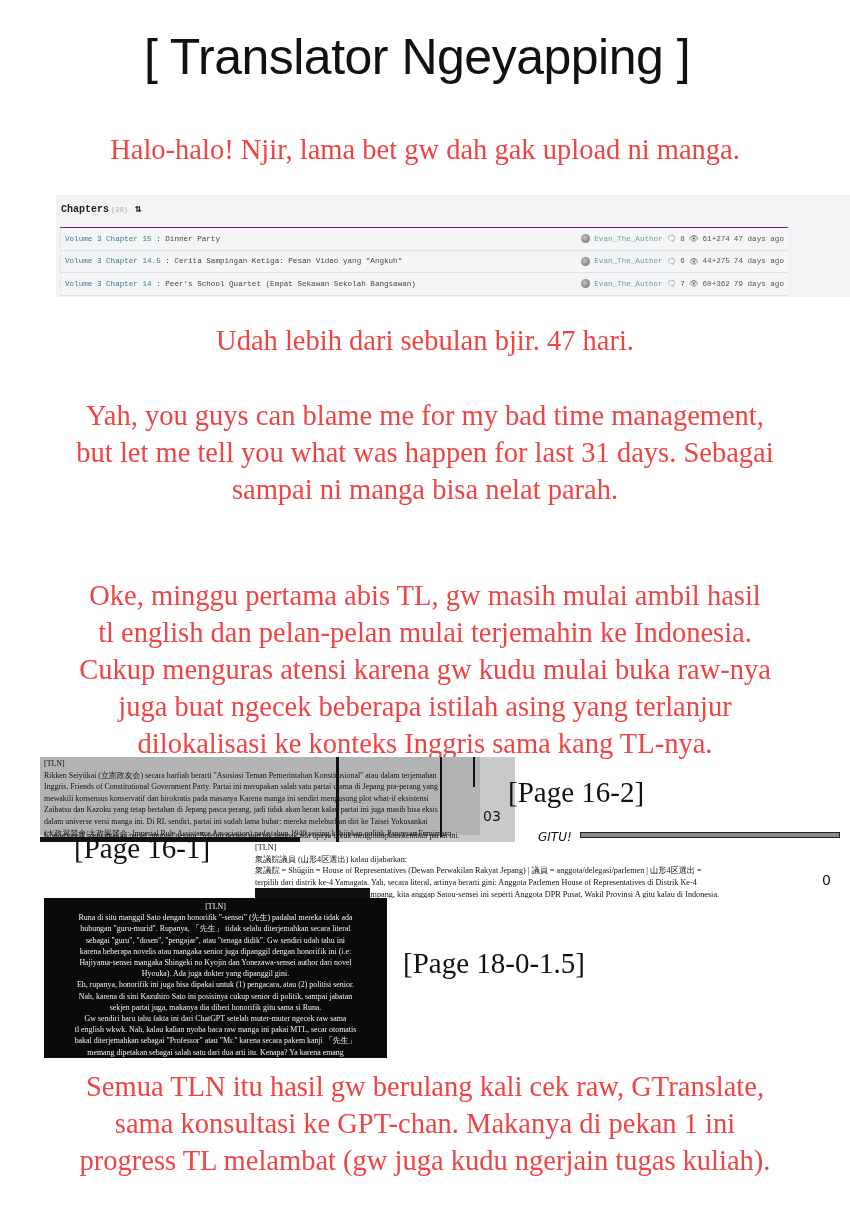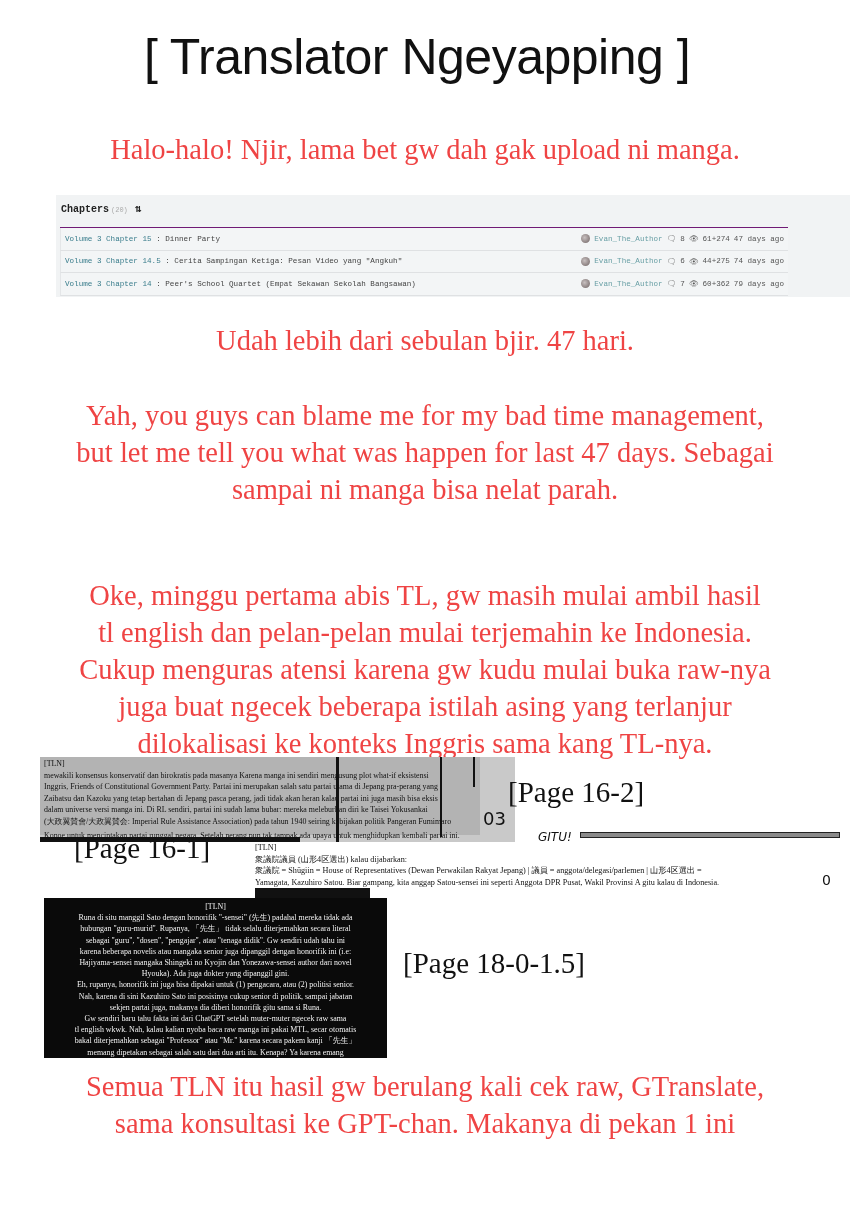--- a/index.html
+++ b/index.html
@@ -122,59 +122,61 @@
     </div>
   </div>
   <div class="ch-scroll"></div>
   <div class="ch-scroll-arrow">▼</div>
 </div>
 
 <div class="para" style="top:322px;">Udah lebih dari sebulan bjir. 47 hari.</div>
 
 <div class="para" style="top:397px;">
   <div>Yah, you guys can blame me for my bad time management,</div>
-  <div>but let me tell you what was happen for last 47 days. Sebagai</div>
+  <div>but let me tell you what was happen for last 31 days. Sebagai</div>
   <div>sampai ni manga bisa nelat parah.</div>
 </div>
 
 <div class="para" style="top:577px;">
   <div>Oke, minggu pertama abis TL, gw masih mulai ambil hasil</div>
   <div>tl english dan pelan-pelan mulai terjemahin ke Indonesia.</div>
   <div>Cukup menguras atensi karena gw kudu mulai buka raw-nya</div>
   <div>juga buat ngecek beberapa istilah asing yang terlanjur</div>
   <div>dilokalisasi ke konteks Inggris sama kang TL-nya.</div>
 </div>
 
 <div class="tln-gray">
   <div class="stripe"></div>
   <div class="vline"></div>
   <div class="txt">[TLN]</div>
+  <div class="txt">Rikken Seiyūkai (立憲政友会) secara harfiah berarti "Asosiasi Teman Pemerintahan Konstitusional" atau dalam terjemahan</div>
+  <div class="txt">Inggris, Friends of Constitutional Government Party. Partai ini merupakan salah satu partai utama di Jepang pra-perang yang</div>
   <div class="txt">mewakili konsensus konservatif dan birokratis pada masanya Karena manga ini sendiri mengusung plot what-if eksistensi</div>
-  <div class="txt">Inggris, Friends of Constitutional Government Party. Partai ini merupakan salah satu partai utama di Jepang pra-perang yang</div>
   <div class="txt">Zaibatsu dan Kazoku yang tetap bertahan di Jepang pasca perang, jadi tidak akan heran kalau partai ini juga masih bisa eksis</div>
   <div class="txt">dalam universe versi manga ini. Di RL sendiri, partai ini sudah lama bubar: mereka meleburkan diri ke Taisei Yokusankai</div>
   <div class="txt">(大政翼賛會/大政翼賛会: Imperial Rule Assistance Association) pada tahun 1940  seiring kebijakan politik Pangeran Fumimaro</div>
   <div class="bar"></div>
 </div>
 <div class="txt" style="position:absolute;left:44px;top:831px;font-family:'Liberation Serif',serif;font-size:7.9px;white-space:nowrap;">Konoe untuk menciptakan partai runggal negara. Setelah perang pun tak tampak ada upaya untuk menghidupkan kembali partai ini.</div>
 
 <div class="deco" style="left:440px;top:757px;width:2px;height:80px;"></div>
 <div class="deco" style="left:473px;top:757px;width:2px;height:30px;"></div>
-<div style="position:absolute;left:483px;top:808px;font-family:'DejaVu Sans',sans-serif;font-size:18px;">03</div>
+<div style="position:absolute;left:483px;top:808px;font-family:'DejaVu Sans',sans-serif;font-size:14px;">03</div>
 <div style="position:absolute;left:538px;top:830px;font-family:'DejaVu Sans',sans-serif;font-size:12px;font-style:italic;">GITU!</div>
 <div style="position:absolute;left:580px;top:832px;width:260px;height:6px;background:#8a8a8a;border:1px solid #222;"></div>
 <div style="position:absolute;left:822px;top:872px;font-family:'DejaVu Sans',sans-serif;font-size:14px;">0</div>
 
 <div class="lbl-page" style="left:508px;top:776px;">[Page 16-2]</div>
 <div class="lbl-page" style="left:48px;top:832px;margin-left:26px;">[Page 16-1]</div>
 
 <div class="tln-white">
   <div>[TLN]</div>
   <div>衆議院議員 (山形4区選出) kalau dijabarkan:</div>
   <div>衆議院 = Shūgiin = House of Representatives (Dewan Perwakilan Rakyat Jepang) | 議員 = anggota/delegasi/parlemen | 山形4区選出 =</div>
+  <div>terpilih dari distrik ke-4 Yamagata. Yah, secara literal, artinya berarti gini: Anggota Parlemen House of Representatives di Distrik Ke-4</div>
   <div>Yamagata, Kazuhiro Satou. Biar gampang, kita anggap Satou-sensei ini seperti Anggota DPR Pusat, Wakil Provinsi A gitu kalau di Indonesia.</div>
   <div class="blk"></div>
 </div>
 
 <div class="tln-black">
   <div>[TLN]</div>
   <div>Runa di situ manggil Sato dengan honorifik "-sensei" (先生) padahal mereka tidak ada</div>
   <div>hubungan "guru-murid". Rupanya, 「先生」 tidak selalu diterjemahkan secara literal</div>
   <div>sebagai "guru", "dosen", "pengajar", atau "tenaga didik". Gw sendiri udah tahu ini</div>
   <div>karena beberapa novelis atau mangaka senior juga dipanggil dengan honorifik ini (i.e:</div>
@@ -189,13 +191,14 @@
   <div>memang dipetakan sebagai salah satu dari dua arti itu. Kenapa? Ya karena emang</div>
   <div>umumnya dalam terjemahan itu maknanya mengarah gitu makanya sama developernya</div>
 
 </div>
 
 <div class="lbl-page" style="left:403px;top:947px;">[Page 18-0-1.5]</div>
 
 <div class="para" style="top:1068px;">
   <div>Semua TLN itu hasil gw berulang kali cek raw, GTranslate,</div>
   <div>sama konsultasi ke GPT-chan. Makanya di pekan 1 ini</div>
+  <div>progress TL melambat (gw juga kudu ngerjain tugas kuliah).</div>
 </div>
 
 </body></html>

